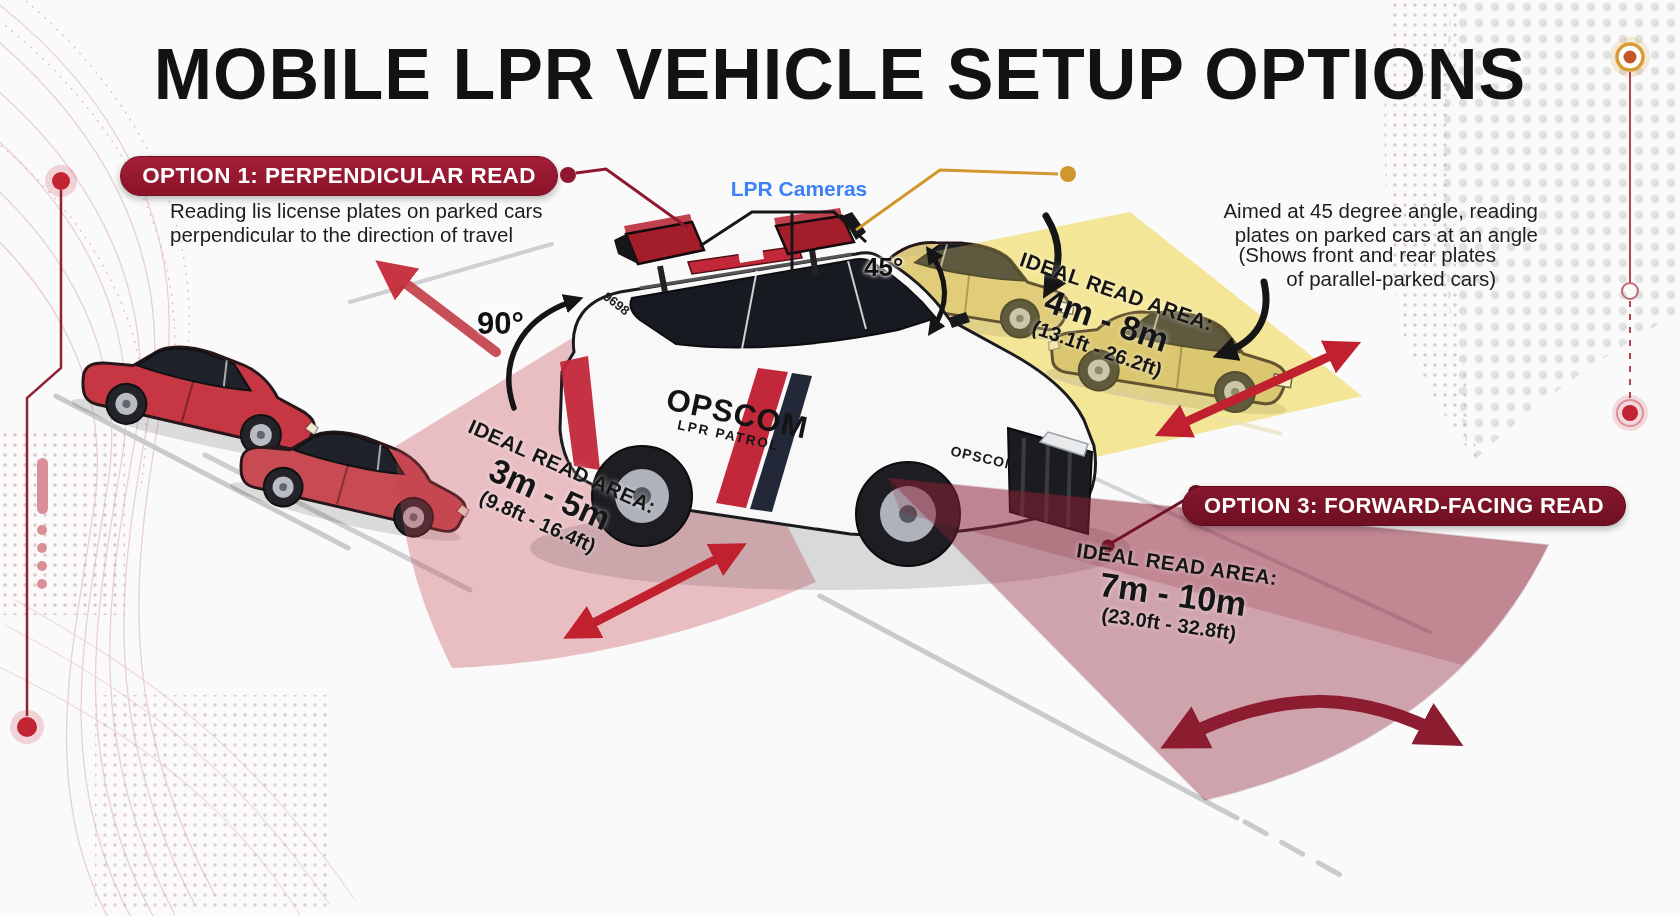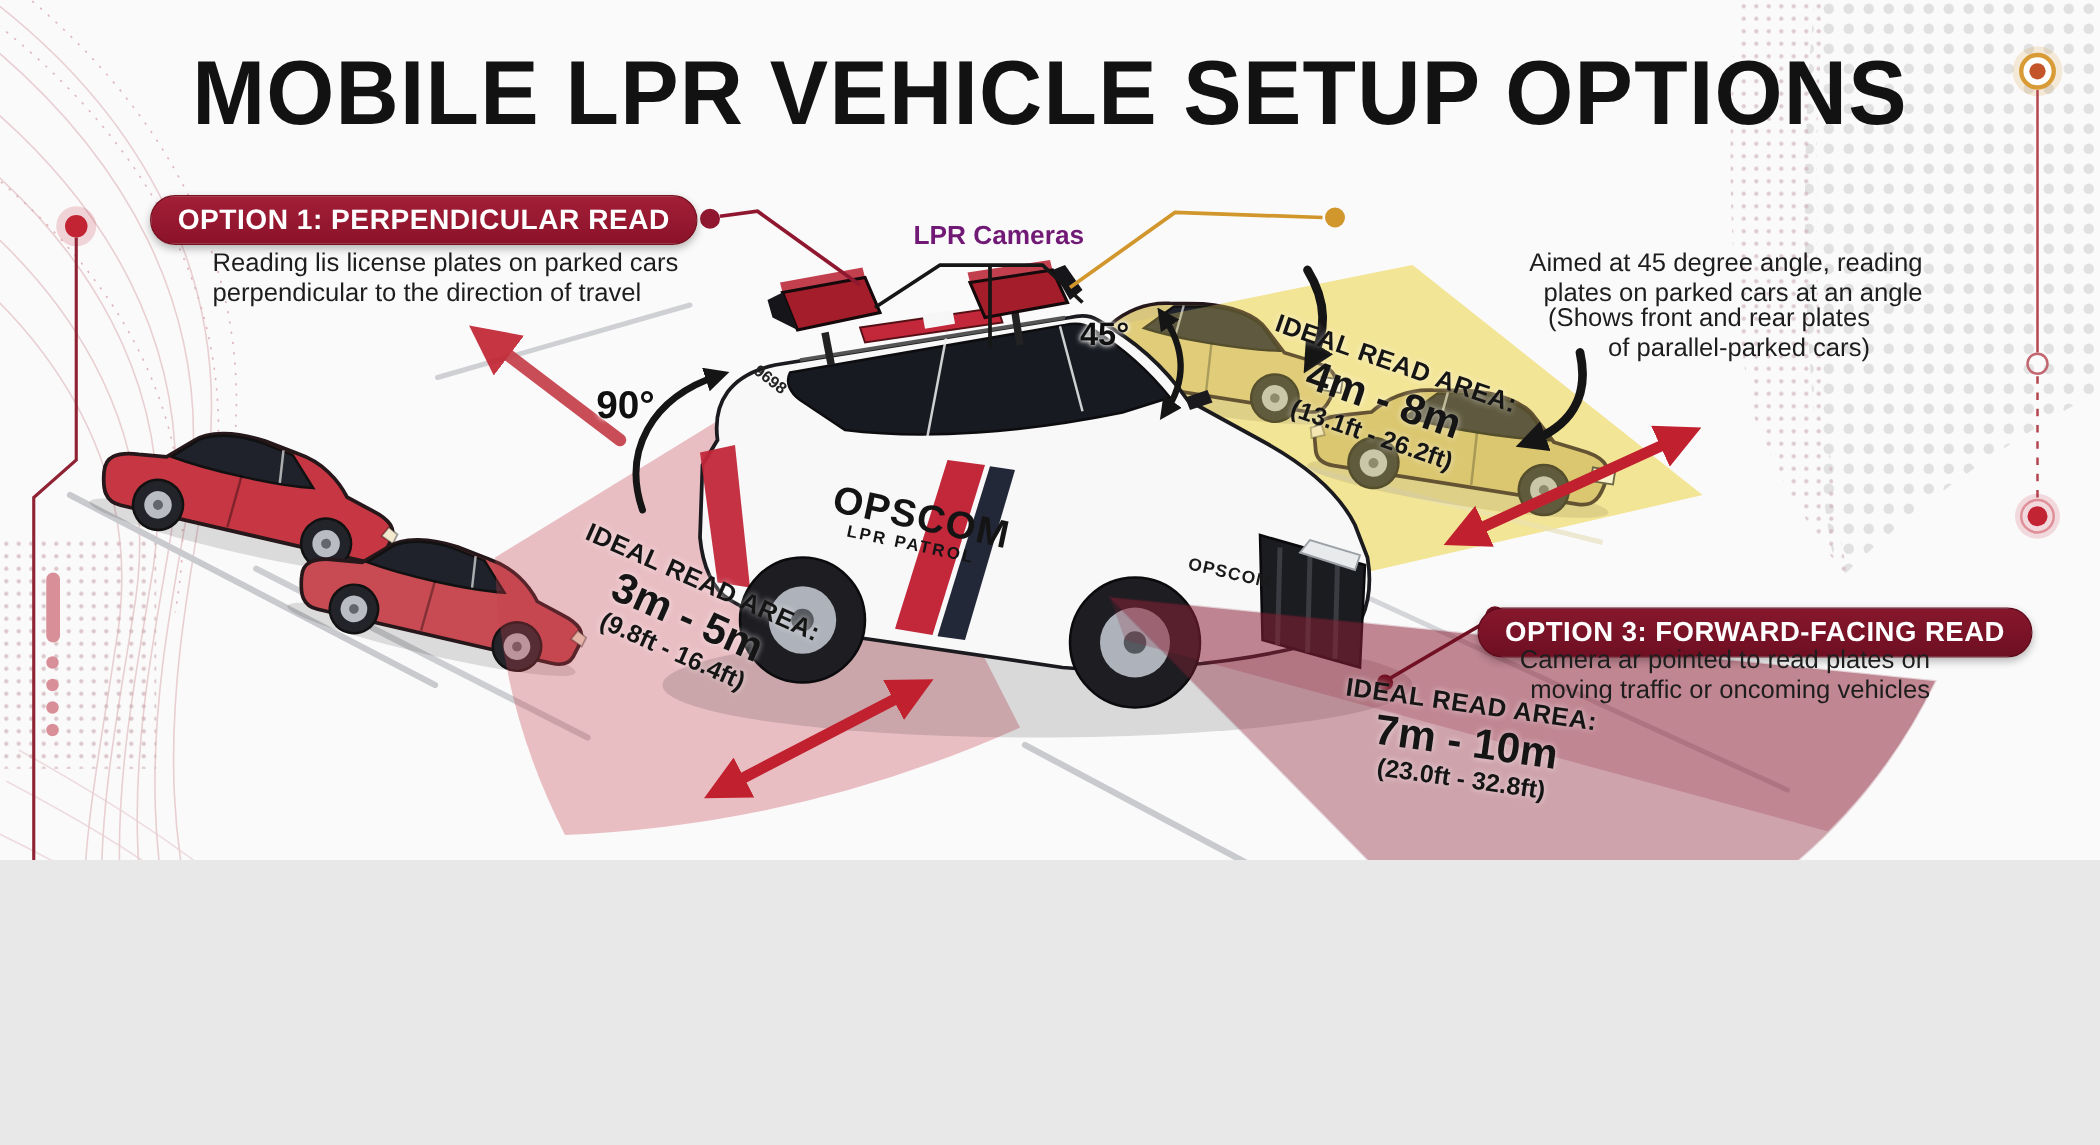--- a/index.html
+++ b/index.html
@@ -1,33 +1,33 @@
 <!DOCTYPE html>
 <html><head>
 <meta charset="utf-8">
 <style>
   html,body{margin:0;padding:0;background:#e8e8e8;}
-  .canvas{position:relative;width:1680px;height:688px;overflow:hidden;background:#fbfafb;
+  .canvas{position:relative;width:1680px;height:916px;overflow:hidden;background:#fbfafb;
           font-family:"Liberation Sans",sans-serif;color:#1b1b1b;}
   .canvas svg.scene{position:absolute;left:0;top:0;}
   .txt{position:absolute;white-space:nowrap;}
   .title{left:0;right:0;top:34px;text-align:center;font-size:70px;font-weight:800;
          letter-spacing:1px;color:#121212;transform:scaleY(1.04);}
   .pill{position:absolute;height:38px;line-height:38px;border-radius:20px;text-align:center;
         color:#fff;font-weight:700;font-size:22.5px;letter-spacing:.4px;
         box-shadow:0 3px 7px rgba(0,0,0,.28);}
   .pill1{left:120px;top:156px;width:436px;background:linear-gradient(#a31f38,#8a1229);border:1px solid #75101f;}
   .pill2{left:1086px;top:156px;width:456px;background:linear-gradient(#e2a93c,#d2942a);border:1px solid #b97f16;}
   .pill3{left:1182px;top:474px;width:442px;font-size:22px;background:linear-gradient(#86172c,#6f0f22);border:1px solid #5c0a1a;margin-top:12px;}
   .desc{position:absolute;font-size:20.5px;line-height:23.5px;color:#1d1d1d;margin-left:48px;}
   .o1desc{left:122px;top:199px;text-align:left;}
   .o2descA{right:142px;top:199px;text-align:right;}
   .o2descB{right:184px;top:243px;text-align:right;}
   .o3desc{right:136px;top:516px;text-align:right;}
-  .lprlabel{left:724px;top:177px;width:150px;text-align:center;font-size:21px;font-weight:700;color:#701a75;}
+  .lprlabel{left:724px;top:177px;width:150px;text-align:center;font-size:21px;font-weight:700;color:#3b82f6;}
   .angle{font-weight:700;color:#101010;text-shadow:0 0 5px #fff,0 0 3px #fff;}
   .deg90{left:477px;top:306px;font-size:31px;}
   .deg45{left:864px;top:252px;font-size:26px;}
   .ra{position:absolute;text-align:center;color:#151515;text-shadow:0 0 5px rgba(255,255,255,.65);}
   .ra .ra-title{font-size:20.5px;font-weight:700;letter-spacing:.5px;}
   .ra .ra-range{font-size:34px;font-weight:800;margin-top:-1px;}
   .ra .ra-ft{font-size:20px;font-weight:600;margin-top:-1px;}
   .ra1{left:398px;top:452px;width:304px;transform:rotate(24deg);}
   .ra2{left:952px;top:278px;width:310px;transform:rotate(19deg);}
   .ra3{left:1008px;top:552px;width:330px;transform:rotate(8deg);}
@@ -232,24 +232,20 @@
   <div class="desc o2descA">
     <div>Aimed at 45 degree angle, reading</div>
     <div>plates on parked cars at an angle</div>
   </div>
   <div class="desc o2descB">
     <div>(Shows front and rear plates</div>
     <div>of parallel-parked cars)</div>
   </div>
 
   <div class="pill pill3">OPTION 3: FORWARD-FACING READ</div>
-  <div class="desc o3desc">
-    <div>Camera ar pointed to read plates on</div>
-    <div>moving traffic or oncoming vehicles</div>
-  </div>
 
   <div class="txt lprlabel">LPR Cameras</div>
   <div class="txt angle deg90">90°</div>
   <div class="txt angle deg45">45°</div>
 
   <div class="ra ra1">
     <div class="ra-title">IDEAL READ AREA:</div>
     <div class="ra-range">3m - 5m</div>
     <div class="ra-ft">(9.8ft - 16.4ft)</div>
   </div>

